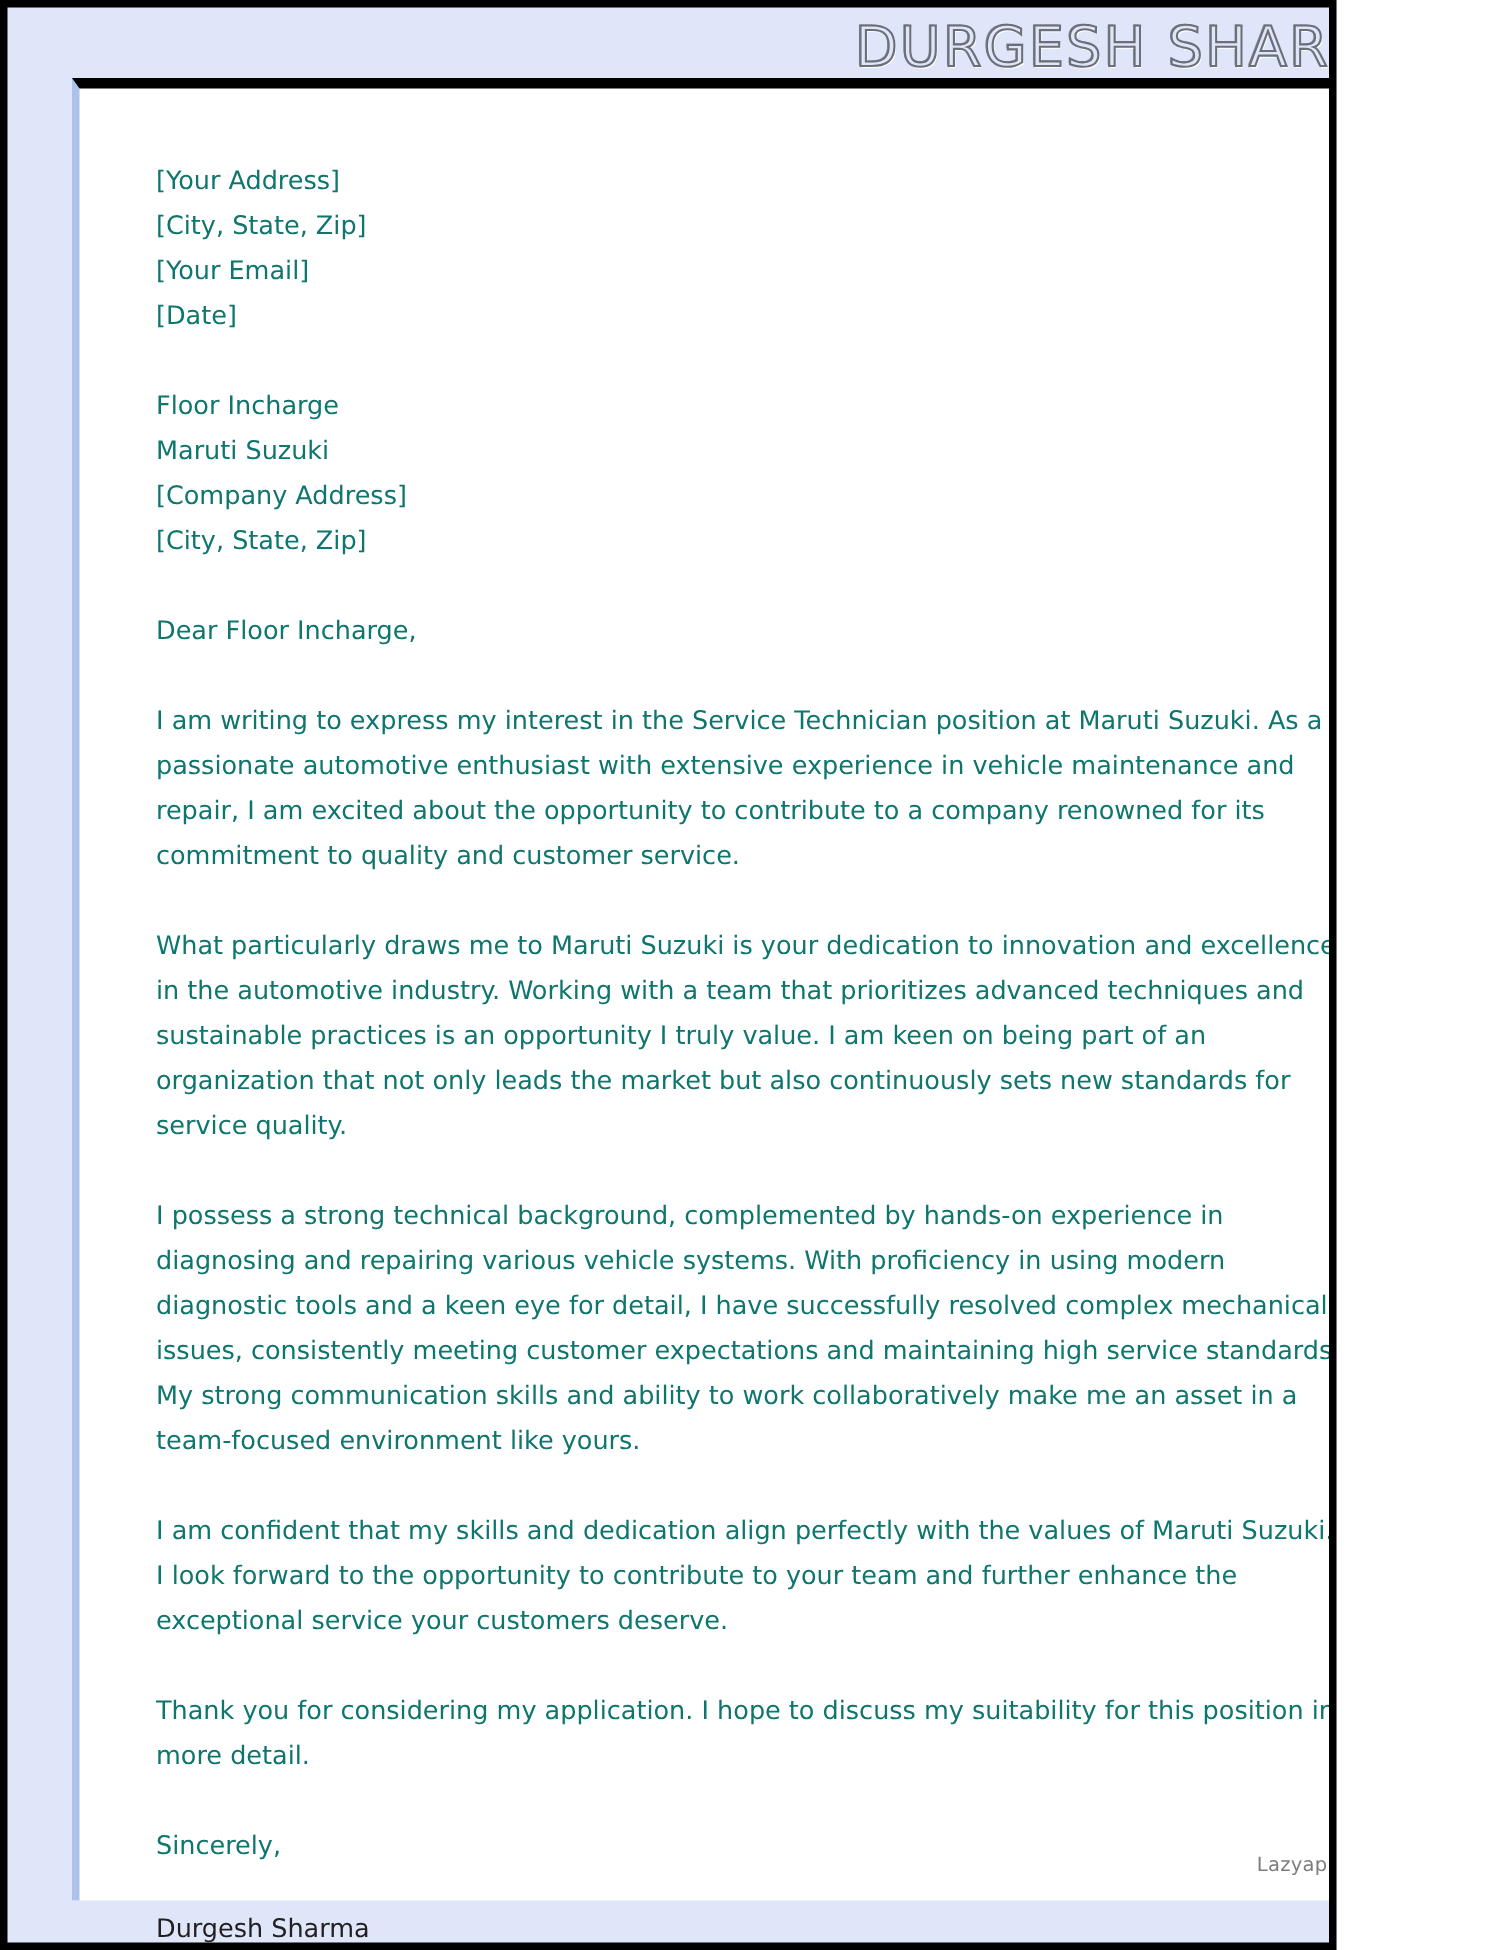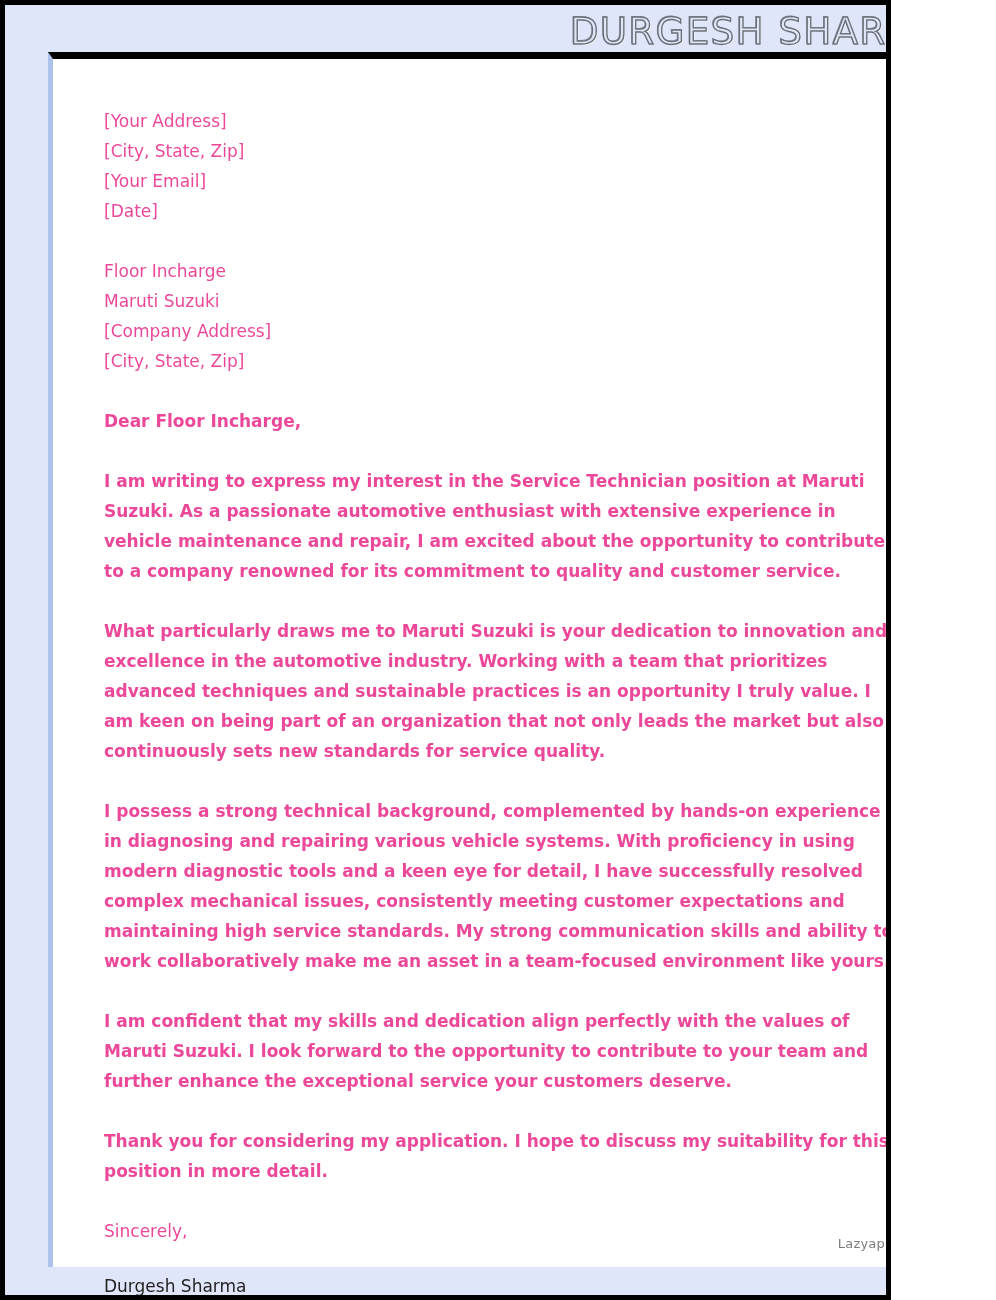--- a/index.html
+++ b/index.html
@@ -62,33 +62,32 @@
     border-top: 7px solid #000000;
     box-sizing: border-box;
     overflow: hidden;
   }
 
   .letter-body {
     padding: 47px 50px 0 51px;
     font-family: "DejaVu Sans", sans-serif;
     font-size: 17px;
     line-height: 30px;
-    color: #ec4899;
+    color: #0f766e;
     box-sizing: border-box;
   }
 
   .block {
     margin: 0 0 30px 0;
   }
   .block .line { display: block; white-space: pre; }
   .para {
     margin: 0 0 30px 0;
     max-width: 792px;
     text-align: left;
-    font-weight: bold;
   }
   .closing { margin: 0; }
   .closing .line { display: block; }
 
   
   .watermark {
     position: absolute;
     right: 12px;
     bottom: 16px;
     font-family: "DejaVu Sans", sans-serif;

